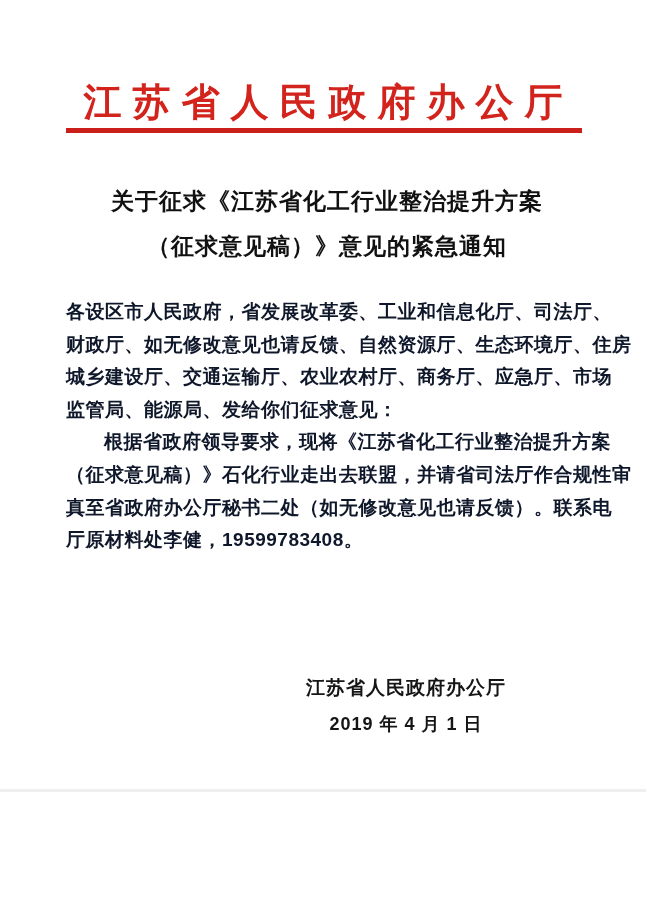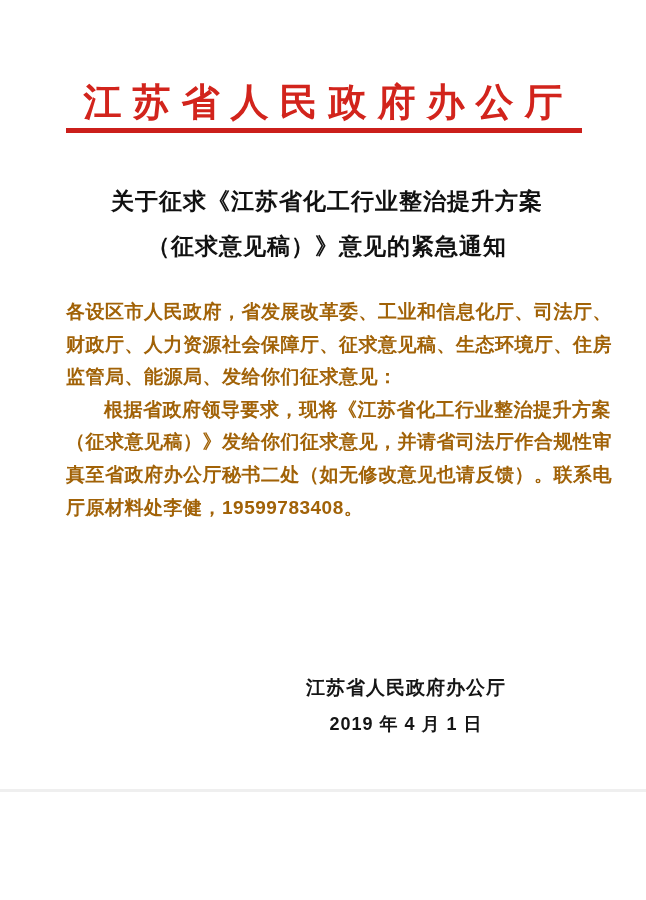--- a/index.html
+++ b/index.html
@@ -56,21 +56,21 @@
   }
 
   
   .body-text {
     position: absolute;
     top: 296px;
     left: 66px;
     right: 64px;
     font-size: 19px;
     font-weight: 600;
-    color: #a16207;
+    color: #0f172a;
   }
   .line {
     height: 32.6px;
     line-height: 32.6px;
     white-space: nowrap;
     text-align: justify;
     text-align-last: justify;
     letter-spacing: 0.5px;
   }
   .line.last {
@@ -152,24 +152,25 @@
 
   <div class="masthead-divider"></div>
 
   <div class="doc-title">
     <div>关于征求《江苏省化工行业整治提升方案</div>
     <div>（征求意见稿）》意见的紧急通知</div>
   </div>
 
   <div class="body-text">
     <div class="line">各设区市人民政府，省发展改革委、工业和信息化厅、司法厅、</div>
-    <div class="line">财政厅、人力资源社会保障厅、征求意见稿、生态环境厅、住房</div>
+    <div class="line">财政厅、如无修改意见也请反馈、自然资源厅、生态环境厅、住房</div>
+    <div class="line">城乡建设厅、交通运输厅、农业农村厅、商务厅、应急厅、市场</div>
     <div class="line last">监管局、能源局、发给你们征求意见：</div>
     <div class="line indent">根据省政府领导要求，现将《江苏省化工行业整治提升方案</div>
-    <div class="line">（征求意见稿）》发给你们征求意见，并请省司法厅作合规性审</div>
+    <div class="line">（征求意见稿）》石化行业走出去联盟，并请省司法厅作合规性审</div>
     <div class="line">真至省政府办公厅秘书二处（如无修改意见也请反馈）。联系电</div>
     <div class="line last">厅原材料处李健，19599783408。</div>
   </div>
 
   <div class="signature-block">
     <div class="signature-org">江苏省人民政府办公厅</div>
     <div class="signature-date">2019 年 4 月 1 日</div>
   </div>
 
   <div class="bottom-bar"></div>

